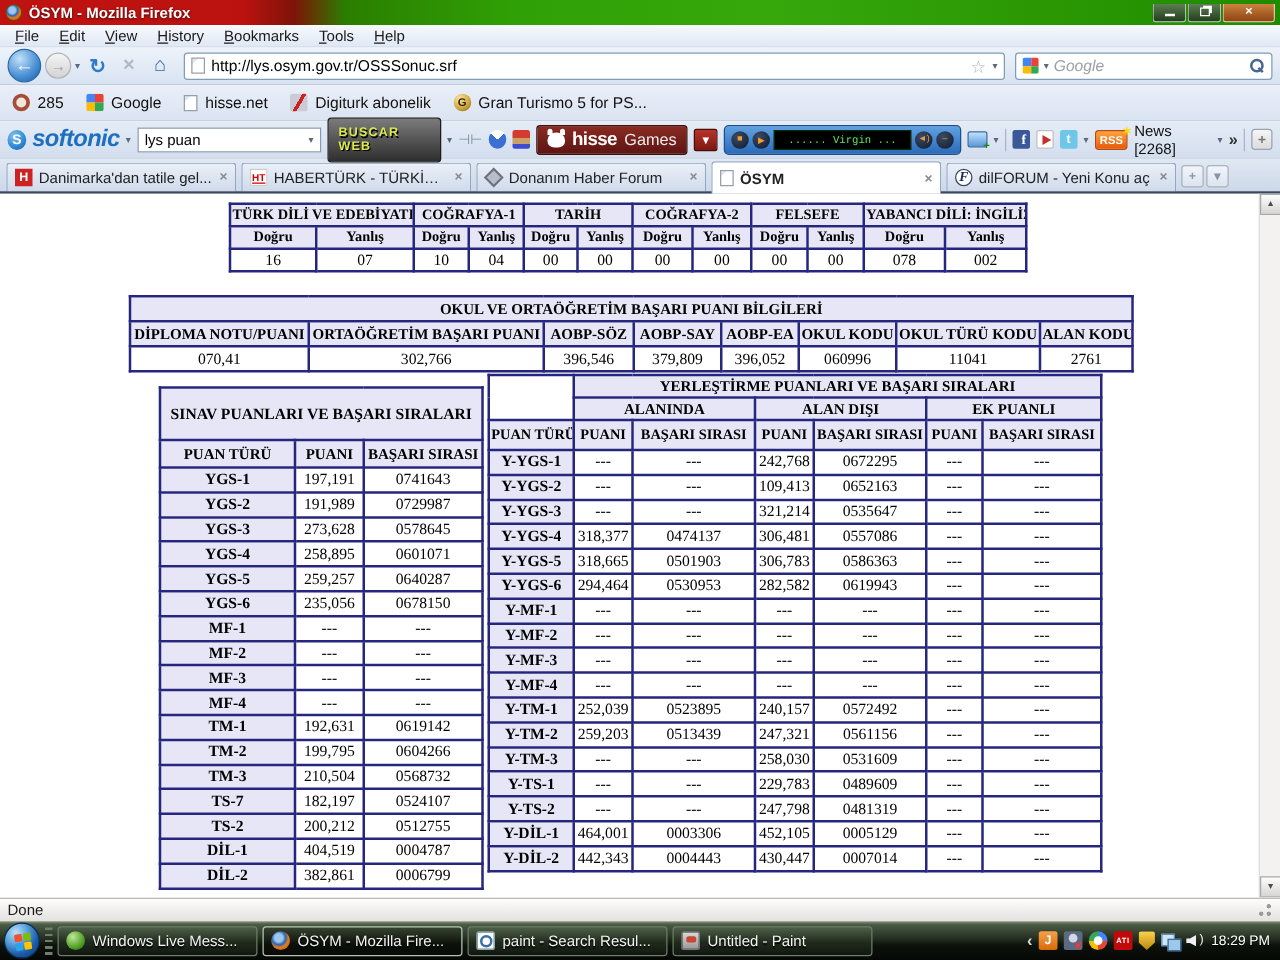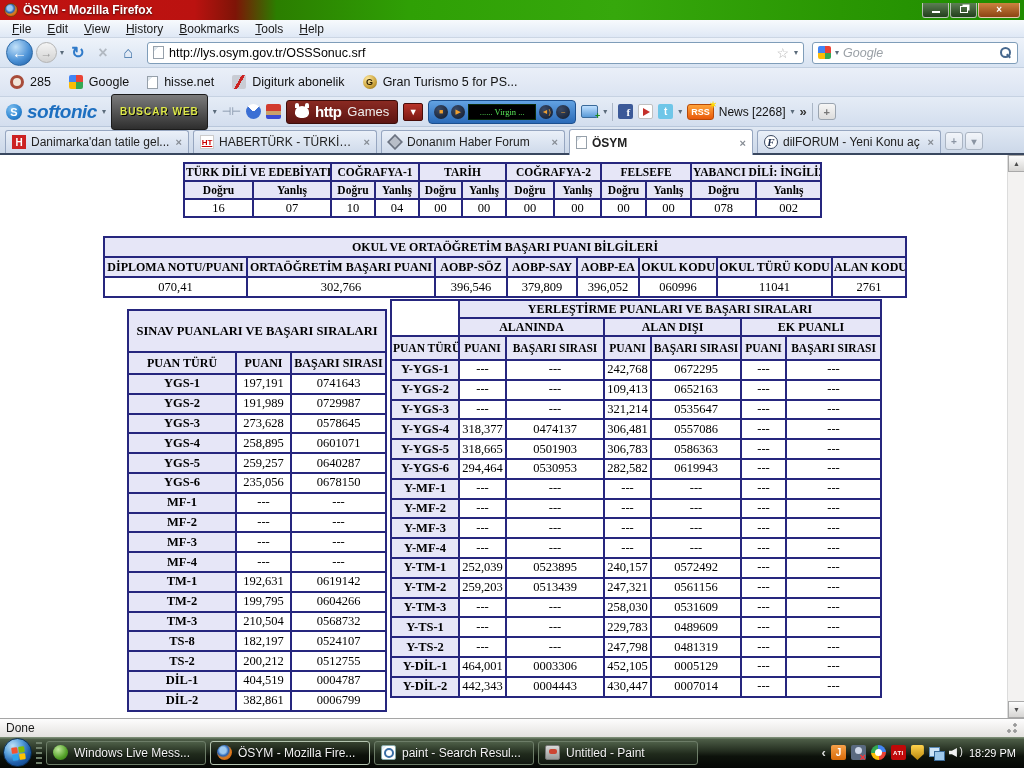--- a/index.html
+++ b/index.html
@@ -73,21 +73,21 @@
 .mario{width:15px;height:15px;border-radius:2px;background:linear-gradient(#d23b2e 0 45%,#caa06a 45% 75%,#3b4bd2 75%)}
 .zynga{height:24px;display:flex;align-items:center;gap:6px;padding:0 8px;border-radius:3px;background:linear-gradient(#8a2a22,#5d1512);border:1px solid #3c0d0a}
 .bulldog{width:14px;height:12px;background:#fff;border-radius:50% 50% 40% 40%;position:relative}
 .bulldog::before,.bulldog::after{content:"";position:absolute;top:-3px;width:4px;height:5px;background:#fff;border-radius:2px 2px 0 0}
 .bulldog::before{left:0}.bulldog::after{right:0}
 .zynga-text{color:#fff;font-weight:bold;font-size:15px;letter-spacing:-0.5px}
 .games-text{color:#eee;font-size:13px}
 .zynga-dd{width:20px;height:18px;border-radius:2px;background:linear-gradient(#b8342a,#7c1812);color:#fff;font-size:9px;display:flex;align-items:center;justify-content:center;border:1px solid #4a0c08}
 .player{height:24px;display:flex;align-items:center;gap:3px;padding:0 5px;border-radius:4px;background:linear-gradient(#62a2e2,#2a6ab8);border:1px solid #1c4f8e}
 .pbtn{width:14px;height:14px;border-radius:50%;background:radial-gradient(circle at 35% 30%,#3a4a66,#101a2c);color:#f0a030;font-size:7px;display:flex;align-items:center;justify-content:center}
-.lcd{width:68px;height:16px;background:#000;border:1px solid #0a2a0a;color:#58e858;font-family:Liberation Serif, serif;font-size:8.5px;display:flex;align-items:center;justify-content:center;white-space:nowrap;overflow:hidden}
+.lcd{width:110px;height:16px;background:#000;border:1px solid #0a2a0a;color:#58e858;font-family:Liberation Mono, monospace;font-size:8.5px;display:flex;align-items:center;justify-content:center;white-space:nowrap;overflow:hidden}
 .tv-ico{width:17px;height:13px;background:linear-gradient(#bfe0ff,#5a9ad8);border:1px solid #3a6a9a;border-radius:2px;position:relative}
 .tv-ico::after{content:"+";position:absolute;right:-3px;bottom:-4px;color:#1c8a1c;font-weight:bold;font-size:9px}
 .vsep{width:1px;height:18px;background:#aab6c6}
 .fb{width:15px;height:15px;border-radius:2px;background:#3b5998;color:#fff;font-family:"Liberation Serif",serif;font-weight:bold;font-size:11px;display:flex;align-items:center;justify-content:flex-end;padding-right:3px}
 .fb::after{content:"f"}
 .yt{width:15px;height:15px;border-radius:2px;background:#fff;border:1px solid #c0c0c0;position:relative}
 .yt::after{content:"";position:absolute;left:4px;top:3px;border-left:7px solid #c4302b;border-top:4px solid transparent;border-bottom:4px solid transparent}
 .tw{width:15px;height:15px;border-radius:2px;background:#6ec6e8;color:#fff;font-weight:bold;font-size:10px;display:flex;align-items:center;justify-content:center}
 .tw::after{content:"t"}
 .rss{height:16px;padding:0 3px;border-radius:3px;background:linear-gradient(#ffa53c,#e8590a);color:#fff;font-weight:bold;font-size:9px;display:flex;align-items:center;border:1px solid #b84a08;position:relative}
@@ -277,28 +277,32 @@
     <span class="bm">
         <span class="bmi i-gt"></span>
         <span>Gran Turismo 5 for PS...</span>
       </span>
   </div>
 
   <div class="addonbar">
     <span class="soft-logo"></span>
     <span class="soft-text">softonic</span>
     <span class="caret glyph-caret"></span>
+    <div class="addon-search">
+      <span>lys puan</span>
+      <span class="caret glyph-caret"></span>
+    </div>
     <span class="buscar">BUSCAR WEB</span>
     <span class="caret glyph-caret"></span>
     <span class="handle-ico glyph-handle"></span>
     <span class="pacman"></span>
     <span class="mario"></span>
     <div class="zynga">
       <span class="bulldog"></span>
-      <span class="zynga-text">http</span>
+      <span class="zynga-text">hisse</span>
       <span class="games-text">Games</span>
     </div>
     <span class="zynga-dd">▼</span>
     <div class="player">
       <span class="pbtn">■</span>
       <span class="pbtn">▶</span>
       <span class="lcd">...... Virgin ...</span>
       <span class="pbtn">◄)</span>
       <span class="pbtn">–</span>
     </div>
@@ -522,21 +526,21 @@
             <td class="row-head">TM-2</td>
             <td class="val">199,795</td>
             <td class="val">0604266</td>
           </tr>
           <tr>
             <td class="row-head">TM-3</td>
             <td class="val">210,504</td>
             <td class="val">0568732</td>
           </tr>
           <tr>
-            <td class="row-head">TS-8</td>
+            <td class="row-head">TS-7</td>
             <td class="val">182,197</td>
             <td class="val">0524107</td>
           </tr>
           <tr>
             <td class="row-head">TS-2</td>
             <td class="val">200,212</td>
             <td class="val">0512755</td>
           </tr>
           <tr>
             <td class="row-head">DİL-1</td>

